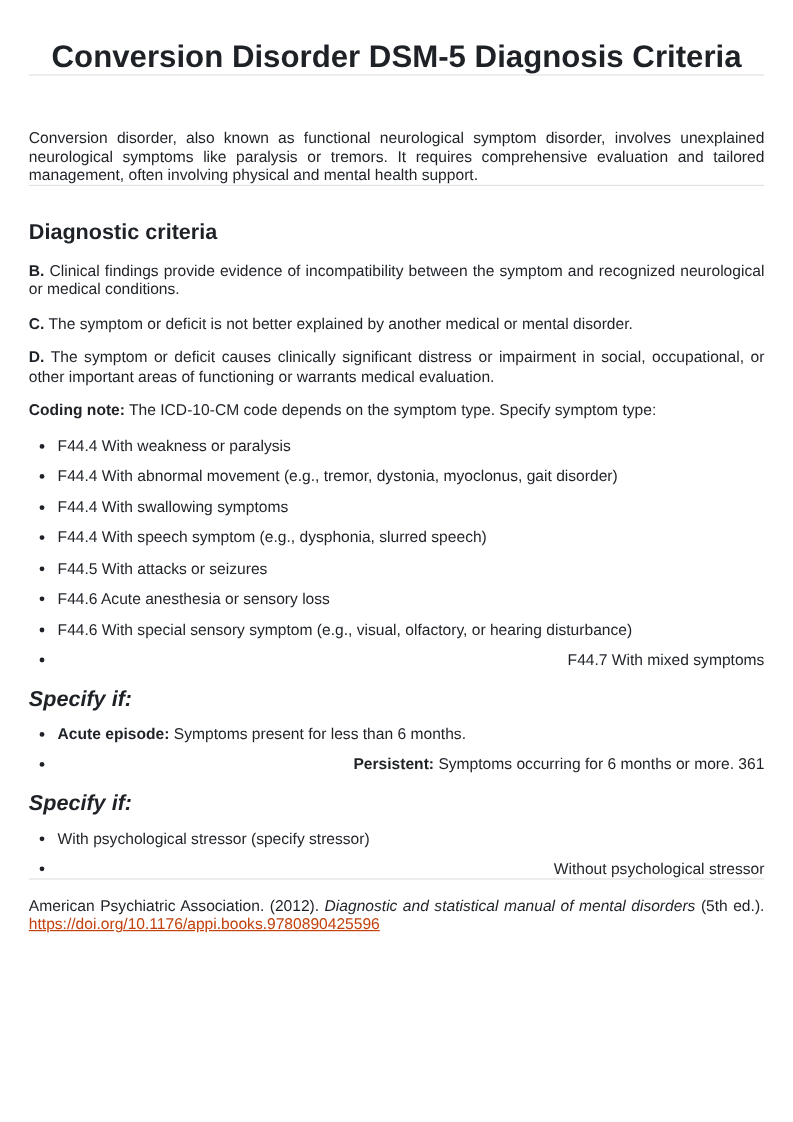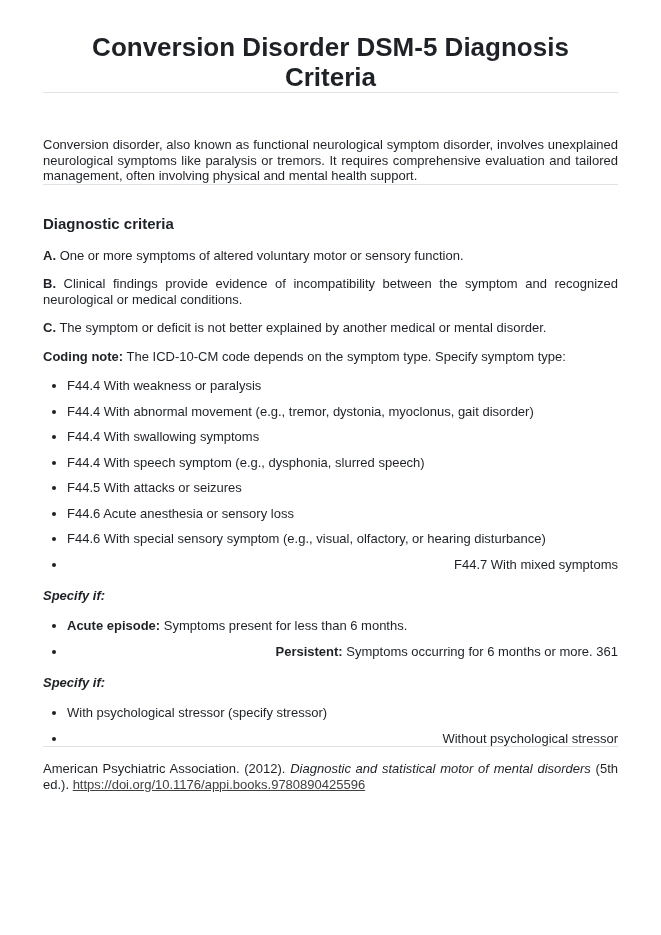--- a/index.html
+++ b/index.html
@@ -10,21 +10,21 @@
   body {
     width: 661px;
     height: 935px;
     overflow: hidden;
     font-family: "Liberation Sans", sans-serif;
     font-size: 13px;
     line-height: 15.5px;
     color: #1e2227;
   }
   .page {
-    padding: 0 43px;
+    padding: 0 24px;
     box-sizing: border-box;
   }
   h1.doc-title {
     font-size: 26px;
     line-height: 30px;
     font-weight: bold;
     text-align: center;
     margin: 0;
     padding-top: 32px;
   }
@@ -35,84 +35,84 @@
     margin: 0;
   }
   .hr-1 { margin-top: 27px; }
   .hr-2 { margin-top: 23px; }
   .hr-3 { margin-top: 28px; }
   p.body-par {
     margin: 44px 0 0;
     text-align: justify;
   }
   h2.section-heading {
-    font-size: 15px;
+    font-size: 18px;
     line-height: 23px;
     font-weight: bold;
     margin: 27px 0 0;
   }
   p.criterion {
     margin: 13px 0 0;
     text-align: justify;
   }
   p.criterion:first-of-type { margin-top: 16px; }
   .bold { font-weight: bold; }
   ul.doc-list {
     margin: 14px 0 0;
     padding-left: 24px;
     list-style: disc;
   }
   ul.doc-list li {
     margin: 0 0 10px;
   }
   ul.doc-list li:last-child { margin-bottom: 0; text-align: right; }
   h3.specify-heading {
-    font-size: 13px;
+    font-size: 18px;
     line-height: 16px;
     font-weight: bold;
     font-style: italic;
     margin: 16px 0 0;
   }
   p.citation {
     margin: 14px 0 0;
     text-align: justify;
   }
   .italic { font-style: italic; }
   a.doi-link {
-    color: #404040;
+    color: #c2410c;
     text-decoration: underline;
     cursor: pointer;
   }
 </style>
 </head>
 <body>
 
 <div class="page">
 
   <h1 class="doc-title">Conversion Disorder DSM-5 Diagnosis Criteria</h1>
 
   <hr class="divider hr-1">
 
   <p class="body-par">Conversion disorder, also known as functional neurological symptom disorder, involves unexplained neurological symptoms like paralysis or tremors. It requires comprehensive evaluation and tailored management, often involving physical and mental health support.</p>
 
   <hr class="divider hr-2">
 
   <h2 class="section-heading">Diagnostic criteria</h2>
 
   <p class="criterion">
-    <span class="bold">A.</span>
-    <span>One or more symptoms of altered voluntary motor or sensory function.</span>
-  </p>
-  <p class="criterion">
     <span class="bold">B.</span>
     <span>Clinical findings provide evidence of incompatibility between the symptom and recognized neurological or medical conditions.</span>
   </p>
   <p class="criterion">
     <span class="bold">C.</span>
     <span>The symptom or deficit is not better explained by another medical or mental disorder.</span>
+  </p>
+  <p class="criterion">
+    <span class="bold">D.</span>
+    <span>The symptom or deficit causes clinically significant distress or impairment in social, occupational, or other important areas of functioning or warrants medical evaluation.</span>
   </p>
 
   <p class="criterion">
     <span class="bold">Coding note:</span>
     <span>The ICD-10-CM code depends on the symptom type. Specify symptom type:</span>
   </p>
 
   <ul class="doc-list">
     <li>F44.4 With weakness or paralysis</li>
     <li>F44.4 With abnormal movement (e.g., tremor, dystonia, myoclonus, gait disorder)</li>
@@ -142,18 +142,18 @@
   <ul class="doc-list">
     <li>With psychological stressor (specify stressor)</li>
     <li>Without psychological stressor</li>
   </ul>
 
   <hr class="divider hr-3">
 
 
   <p class="citation">
     <span>American Psychiatric Association. (2012).</span>
-    <span class="italic">Diagnostic and statistical motor of mental disorders</span>
+    <span class="italic">Diagnostic and statistical manual of mental disorders</span>
     <span>(5th ed.).</span>
     <a class="doi-link">https://doi.org/10.1176/appi.books.9780890425596</a>
   </p>
 
 </div>
 
 </body></html>

